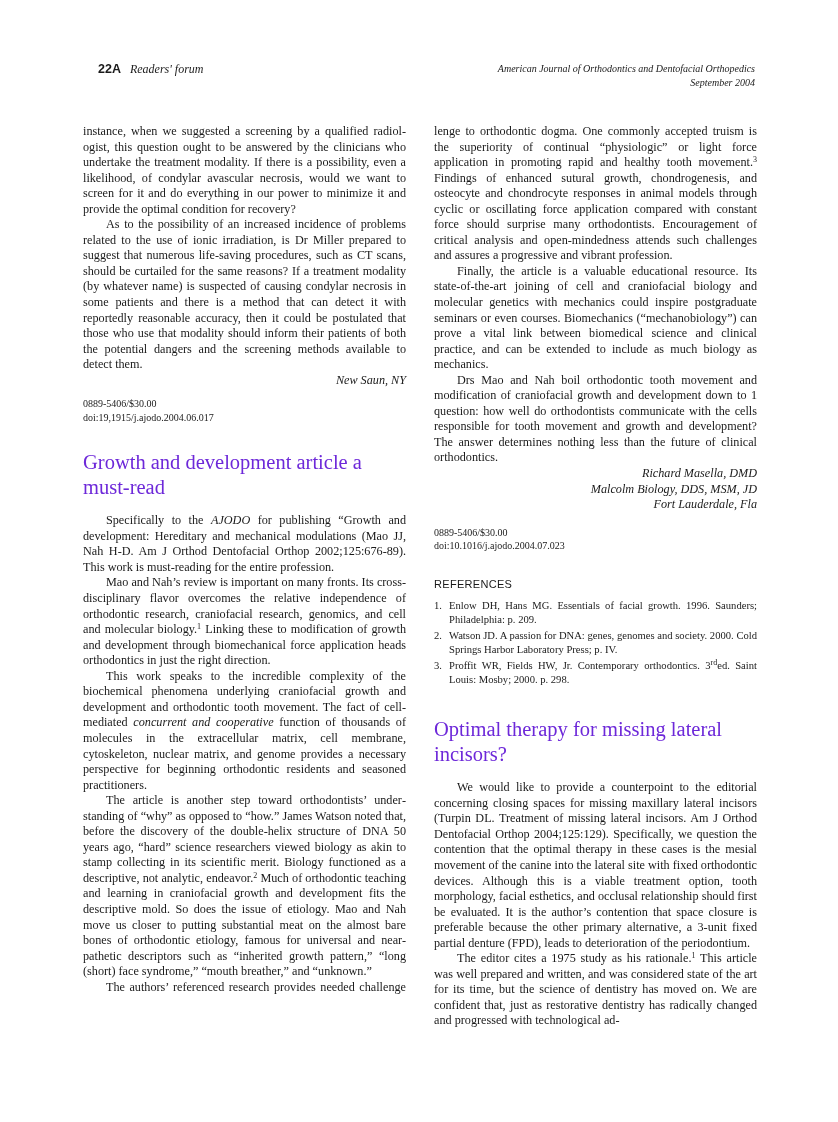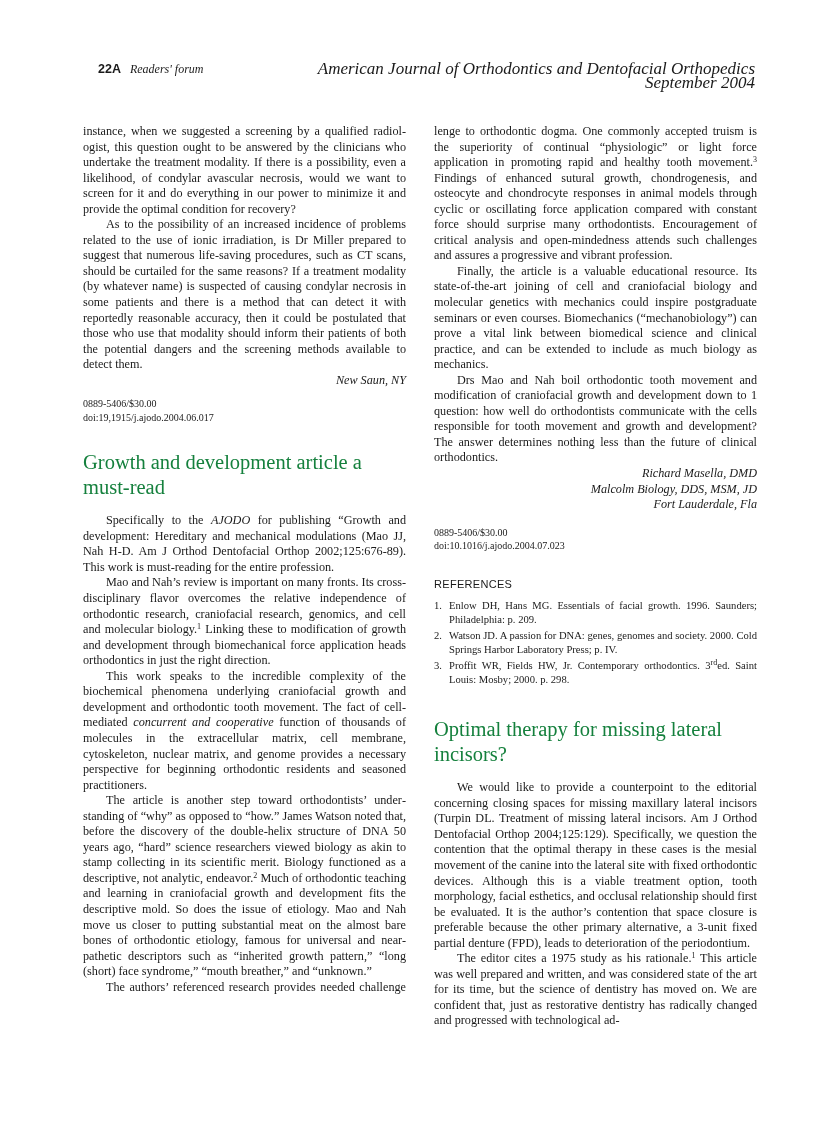--- a/index.html
+++ b/index.html
@@ -1,31 +1,31 @@
 <!DOCTYPE html>
 <html><head>
 <meta charset="utf-8">
 <style>
   html, body { margin: 0; padding: 0; background: #ffffff; }
   body { width: 838px; height: 1122px; position: relative; overflow: hidden; font-family: "Liberation Serif", serif; color: #1a1a1a; }
   .running-head { position: absolute; left: 82px; top: 62px; width: 673px; height: 34px; }
   .rh-left { position: absolute; left: 16px; top: 0; font-size: 12px; }
   .rh-left .pageno { font-family: "Liberation Sans", sans-serif; font-weight: bold; font-size: 12.5px; margin-right: 6px; }
   .rh-left .section { font-style: italic; }
-  .rh-right { position: absolute; right: 0; top: 0; text-align: right; font-style: italic; font-size: 17px; line-height: 14px; }
+  .rh-right { position: absolute; right: 0; top: 0; text-align: right; font-style: italic; font-size: 10px; line-height: 14px; }
 
   .col { position: absolute; top: 124px; width: 323px; font-size: 12.2px; line-height: 15.55px; }
   .col-left { left: 83px; }
   .col-right { left: 434px; }
 
   .para { margin: 0; text-align: justify; text-indent: 23px; hyphens: manual; }
   .para.noindent { text-indent: 0; }
   .sig { text-align: right; font-style: italic; margin: 0; }
   .meta { font-size: 10px; line-height: 13.5px; margin: 0; }
-  .art-title { font-size: 20.5px; line-height: 25px; font-weight: normal; margin: 0; color: #15803d; }
+  .art-title { font-size: 20.5px; line-height: 25px; font-weight: normal; margin: 0; color: #6d28d9; }
   sup { font-size: 8px; line-height: 0; vertical-align: 4px; }
   em { font-style: italic; }
 
   .refs-head { font-family: "Liberation Sans", sans-serif; font-weight: normal; font-size: 11px; letter-spacing: 0.3px; margin: 0; }
   .refs { list-style: none; margin: 0; padding: 0; font-size: 10.6px; line-height: 14px; }
   .refs li { position: relative; padding-left: 15px; text-align: justify; margin-bottom: 2px; }
   .refs li .num { position: absolute; left: 0; top: 0; }
 </style>
 </head>
 <body>

